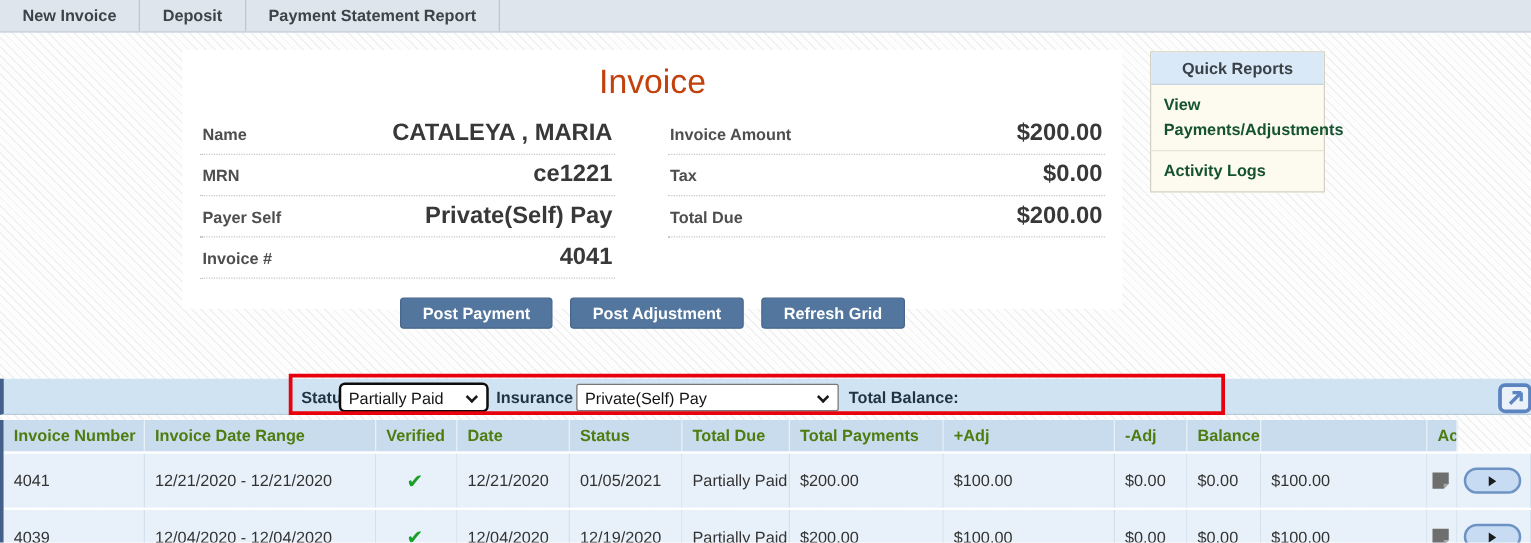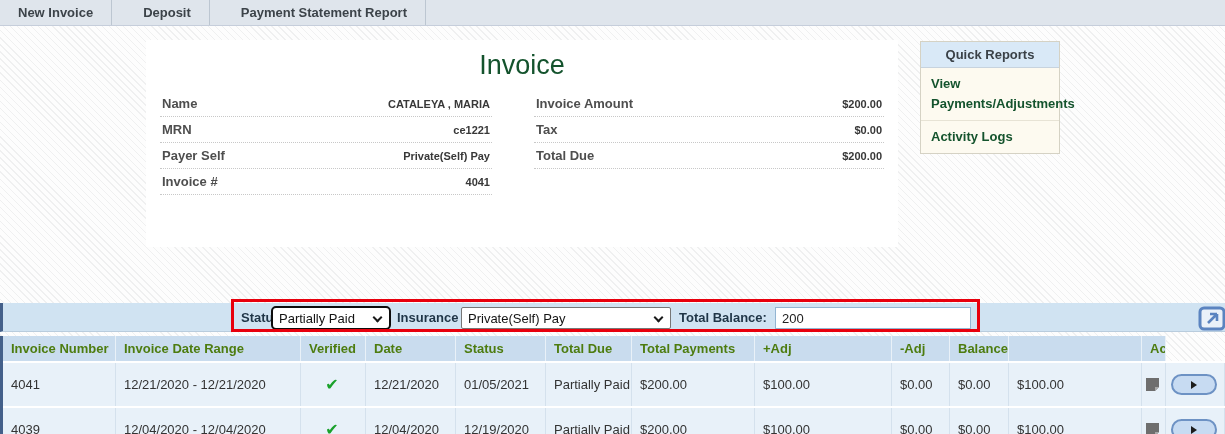--- a/index.html
+++ b/index.html
@@ -12,45 +12,45 @@
   .page {
     position:absolute; inset:0;
     background:
       repeating-linear-gradient(45deg, rgba(120,125,130,0.10) 0px, rgba(120,125,130,0.10) 1px, transparent 1px, transparent 5px),
       #fdfdfd;
   }
   
   .navbar {
     position:absolute; left:0; top:0; width:1225px; height:26px;
     background:#dfe5ec; border-bottom:1px solid #c6cedb;
-    display:flex; align-items:stretch;gap:13px;
+    display:flex; align-items:stretch;
   }
   .nav-tab {
     padding:0 18px; display:flex; align-items:center;
     font-size:13px; font-weight:700; color:#3c4349;
     border-right:1px solid #bcc6d1; cursor:pointer; white-space:nowrap;
   }
   
   .invoice-card {
     position:absolute; left:146px; top:40px; width:752px; height:207px;
     background:#ffffff; padding:6px 14px 0 14px;
   }
   .invoice-title {
-    text-align:center; font-size:27px; color:#14532d; font-weight:400;
+    text-align:center; font-size:27px; color:#c2410c; font-weight:400;
     margin:4px 0 10px 0;
   }
   .fields-wrap { display:flex; justify-content:space-between;gap:24px; }
   .field-col-left  { width:332px; }
   .field-col-right { width:350px; }
   .field-row {
     display:flex; justify-content:space-between; align-items:center;
     padding:5px 2px 5px 2px; border-bottom:1px dotted #c8c8c8; min-height:25px;
   }
   .field-label { font-size:13px; font-weight:700; color:#4e4e4e; }
-  .field-value { font-size:11px; font-weight:700; color:#383838; text-align:right; }
+  .field-value { font-size:19px; font-weight:700; color:#383838; text-align:right; }
   .card-buttons { display:flex; justify-content:center; gap:14px; margin-top:15px; }
   .btn {
     background:#53769f; color:#fff; font-size:13px; font-weight:700;
     border:1px solid #46668c; border-radius:3px; padding:4px 17px;
     cursor:pointer; font-family:"Liberation Sans", sans-serif;
   }
   
   .quick-reports {
     position:absolute; left:920px; top:41px; width:140px;
     border:1px solid #d5d2c4; background:#fdfaf0;
@@ -173,41 +173,45 @@
         <div class="field-row">
           <span class="field-label">Tax</span>
           <span class="field-value">$0.00</span>
         </div>
         <div class="field-row">
           <span class="field-label">Total Due</span>
           <span class="field-value">$200.00</span>
         </div>
       </div>
     </div>
+    <div class="card-buttons">
+      <button class="btn">Post Payment</button>
+      <button class="btn">Post Adjustment</button>
+      <button class="btn">Refresh Grid</button>
+    </div>
   </section>
 
   <aside class="quick-reports">
     <div class="qr-header">Quick Reports</div>
     <div class="qr-item">View Payments/Adjustments</div>
     <div class="qr-item">Activity Logs</div>
   </aside>
 
   <div class="filter-bar">
     <span class="fb-label" style="left:238px;">Status</span>
     <div class="fb-select status-select">
       <span class="sel-text">Partially Paid</span>
       <span class="chev"></span>
     </div>
     <span class="fb-label" style="left:394px;">Insurance</span>
     <div class="fb-select insurance-select">
       <span class="sel-text">Private(Self) Pay</span>
       <span class="chev"></span>
     </div>
     <span class="fb-label" style="left:676px;">Total Balance:</span>
-    <input class="fb-input" type="text" value="200" style="">
     <div class="export-btn">
       <svg width="34" height="29" viewBox="0 0 34 29">
         <rect x="4" y="4" width="24" height="21" rx="4" fill="#eaf1f9" stroke="#5b84c0" stroke-width="3"></rect>
         <path d="M12 19 L21 10 M21 10 h-7 M21 10 v7" stroke="#5b84c0" stroke-width="2.6" fill="none"></path>
       </svg>
     </div>
   </div>
   <div class="highlight-box"></div>
 
   <div class="grid">

